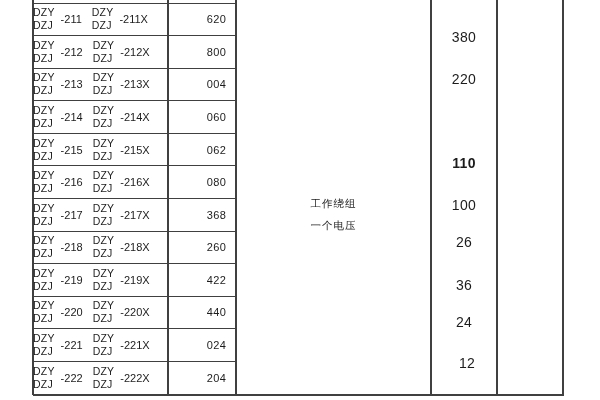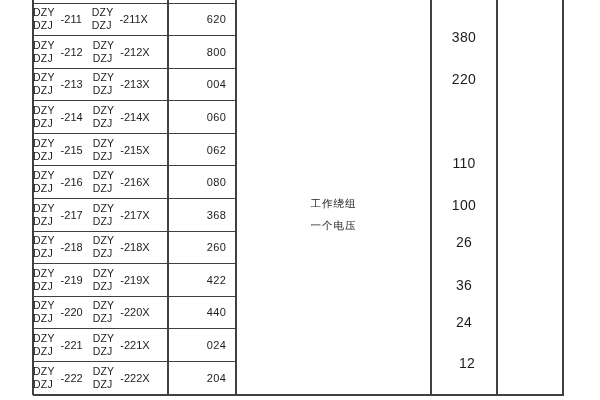--- a/index.html
+++ b/index.html
@@ -294,21 +294,21 @@
     </div>
 
   <div class="winding">
     <div class="wline">工作绕组</div>
     <div class="wline">一个电压</div>
   </div>
 
   <div class="vcol">
       <div class="vval" style="top: 29px;">380</div>
       <div class="vval" style="top: 71px;">220</div>
-      <div class="vval" style="top: 155px;">110</div>
+      <div class="vval" style="top: 155px; font-weight: bold;">110</div>
       <div class="vval" style="top: 197px;">100</div>
       <div class="vval" style="top: 234px;">26</div>
       <div class="vval" style="top: 277px;">36</div>
       <div class="vval" style="top: 314px;">24</div>
       <div class="vval" style="top: 355px; margin-left: 6px;">12</div>
     </div>
 
   <div class="hbottom"></div>
 </div>
 

